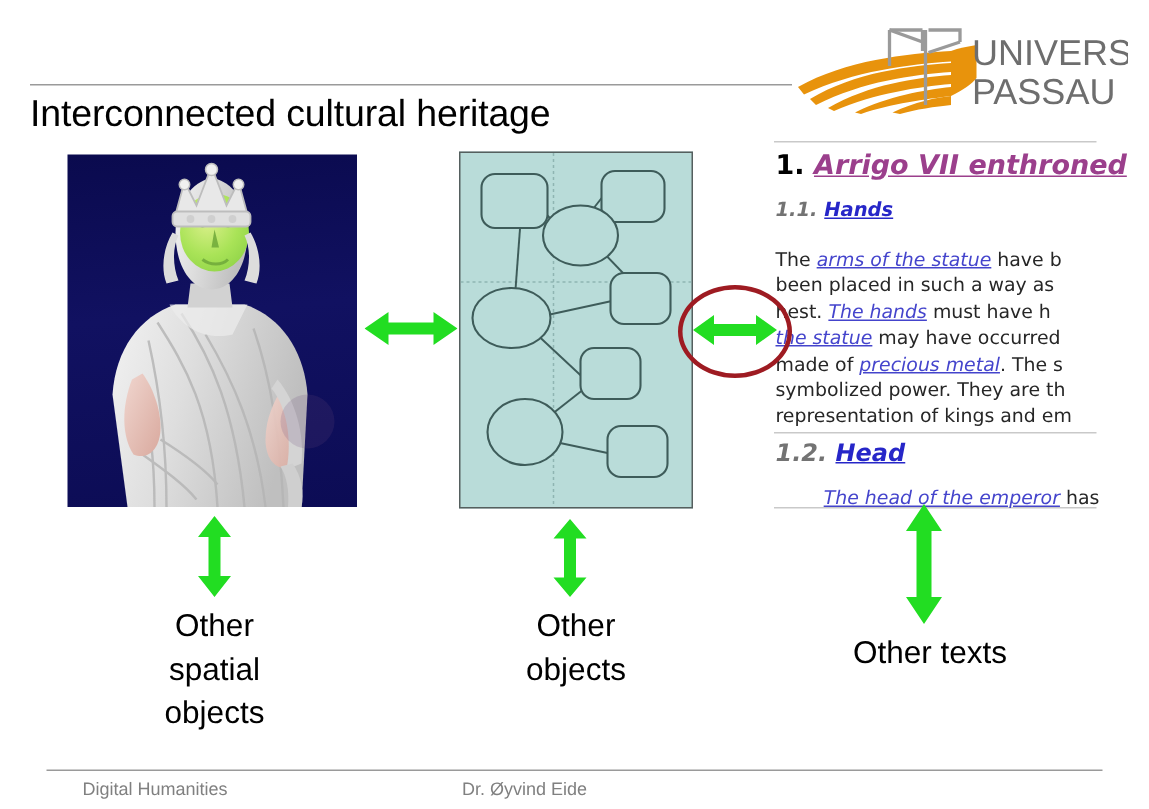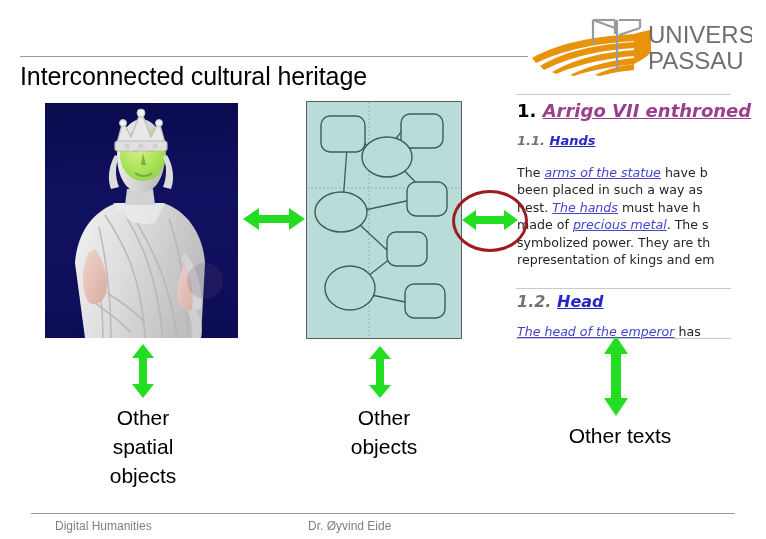--- a/index.html
+++ b/index.html
@@ -79,20 +79,21 @@
   }
   .body-text{
     position:absolute;left:4px;top:72px;width:248px;
     font-size:12.6px;line-height:17.4px;color:#262626;
     white-space:nowrap;
   }
   .body-text2{
     position:absolute;left:4px;top:231px;width:248px;
     font-size:12.6px;line-height:17.4px;color:#262626;
     white-space:nowrap;
+    text-align:center;
   }
   .lnk{color:#4444cc;font-style:italic;text-decoration:underline;}
 
   
   .redring{
     position:absolute;left:452px;top:190px;width:76px;height:62px;
     border:3px solid #9e1b22;border-radius:50%;
     box-sizing:border-box;
   }
 
@@ -270,20 +271,21 @@
 
   <div class="h2line">
     <span class="h2num">1.1.</span>
     <span class="h2txt">Hands</span>
   </div>
 
   <div class="body-text" id="para1">
       <div><span>The </span><span class="lnk">arms of the statue</span><span> have b</span></div>
       <div><span>been placed in such a way as</span></div>
       <div><span>hest. </span><span class="lnk">The hands</span><span> must have h</span></div>
+      <div><span class="lnk">the statue</span><span> may have occurred</span></div>
       <div><span>made of </span><span class="lnk">precious metal</span><span>. The s</span></div>
       <div><span>symbolized power. They are th</span></div>
       <div><span>representation of kings and em</span></div>
     </div>
 
   <div class="h2line2">
     <span class="h2num">1.2.</span>
     <span class="h2txt">Head</span>
   </div>
 

